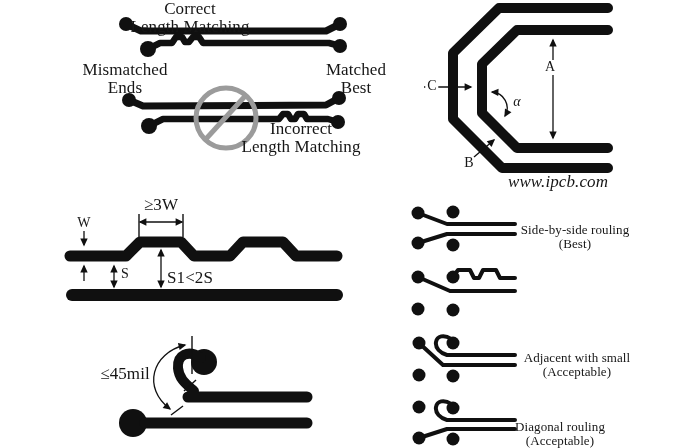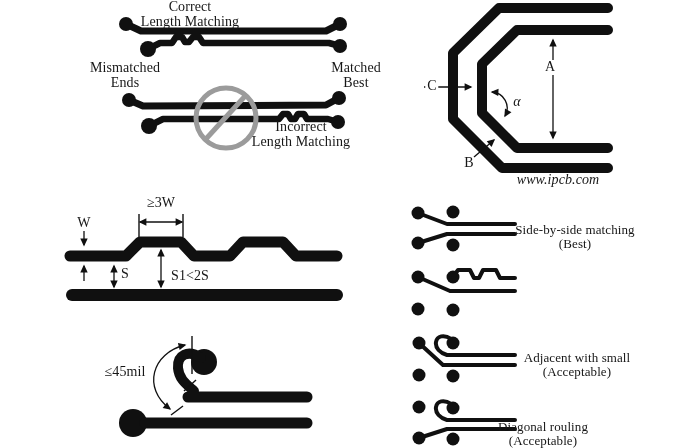--- a/index.html
+++ b/index.html
@@ -15,21 +15,21 @@
   .dim { stroke:var(--trace,#101010); fill:none; stroke-width:1.3; }
   .tick{ stroke:var(--trace,#101010); stroke-width:1.4; }
   .ban { stroke:var(--prohibition,#9b9b9b); fill:none; }
   .mk  { fill:var(--trace,#101010); }
   .lbl {
     position:absolute; transform:translateX(-50%);
     text-align:center; font-size:13px; line-height:1.06;
     white-space:pre-line; letter-spacing:0.1px;
   }
   .lbl.left { transform:none; text-align:left; }
-  .f135 { font-size:14px; }
+  .f135 { font-size:17px; }
   .sym  { font-size:14px; }
   .ital { font-style:italic; }
   .bg   { background:var(--background,#fff); padding:0 2px; }
 </style>
 </head>
 <body>
 
 <div class="stage">
 
   <svg class="art" width="700" height="448" viewBox="0 0 700 448">
@@ -157,23 +157,23 @@
   <div class="lbl sym bg" style="left:432px; top:79px">C</div>
 
   <div class="lbl sym bg" style="left:550px; top:60px">A</div>
 
   <div class="lbl sym ital" style="left:517px; top:95px">α</div>
 
   <div class="lbl sym" style="left:469px; top:156px">B</div>
 
   <div class="lbl f135 ital" style="left:558px; top:173px">www.ipcb.com</div>
 
-  <div class="lbl" style="left:575px; top:223px">Side-by-side matching
+  <div class="lbl" style="left:575px; top:223px">Side-by-side rouling
 (Best)</div>
 
 
   <div class="lbl" style="left:577px; top:351px">Adjacent with small
 (Acceptable)</div>
 
-  <div class="lbl" style="left:543px; top:420px">Diagonal rouling
+  <div class="lbl" style="left:560px; top:420px">Diagonal rouling
 (Acceptable)</div>
 
 </div>
 
 </body></html>

